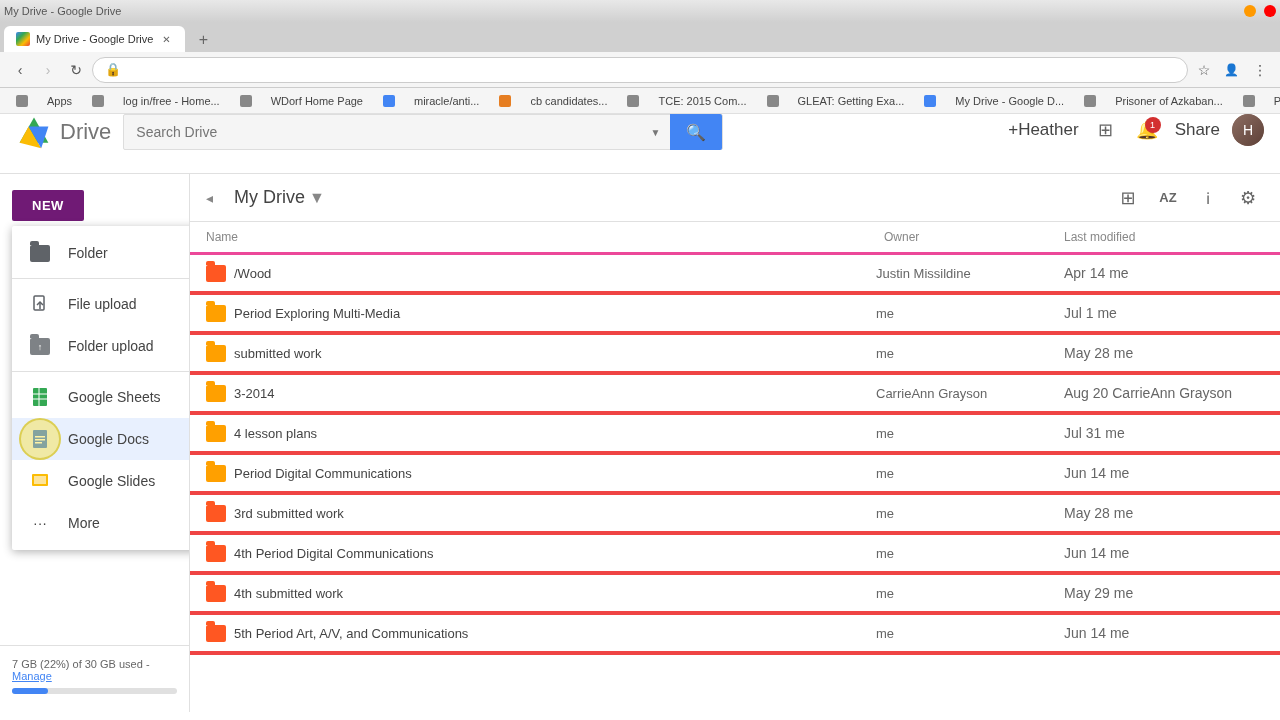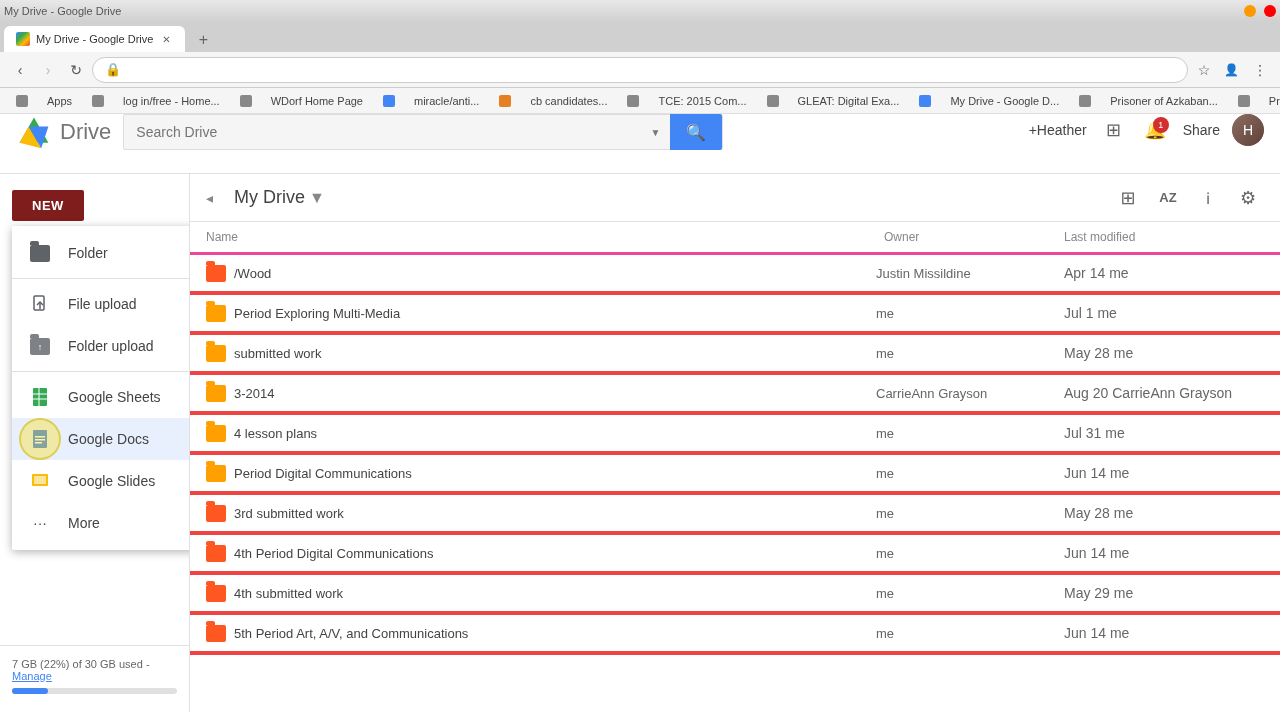--- a/index.html
+++ b/index.html
@@ -187,21 +187,21 @@
       font-size: 16px;
     }
     .drive-header-right {
       display: flex;
       align-items: center;
       gap: 12px;
       margin-left: auto;
     }
     .header-link {
       color: #444;
-      font-size: 14px;
+      font-size: 17px;
       cursor: pointer;
       text-decoration: none;
     }
     .header-icon-btn {
       width: 30px;
       height: 30px;
       display: flex;
       align-items: center;
       justify-content: center;
       cursor: pointer;
@@ -244,21 +244,21 @@
       width: 190px;
       min-width: 190px;
       background: #fff;
       border-right: 1px solid #e0e0e0;
       padding-top: 8px;
       overflow-y: auto;
       position: relative;
     }
     .new-btn {
       margin: 8px 12px 16px 12px;
-      background: #7f1d1d;
+      background: #701a75;
       color: #fff;
       font-size: 13px;
       font-weight: bold;
       padding: 8px 20px;
       border: none;
       border-radius: 2px;
       cursor: pointer;
       letter-spacing: 0.5px;
     }
     .sidebar-folder-list {
@@ -505,21 +505,21 @@
     <div class="bookmark-item">
       <div class="bookmark-favicon" style="background:#e67e22;"></div>
       <span>cb candidates...</span>
     </div>
     <div class="bookmark-item">
       <div class="bookmark-favicon" style="background:#888;"></div>
       <span>TCE: 2015 Com...</span>
     </div>
     <div class="bookmark-item">
       <div class="bookmark-favicon" style="background:#888;"></div>
-      <span>GLEAT: Digital Exa...</span>
+      <span>GLEAT: Getting Exa...</span>
     </div>
     <div class="bookmark-item">
       <div class="bookmark-favicon" style="background:#4285F4;"></div>
       <span>My Drive - Google D...</span>
     </div>
     <div class="bookmark-item">
       <div class="bookmark-favicon" style="background:#888;"></div>
       <span>Prisoner of Azkaban...</span>
     </div>
     <div class="bookmark-item">

